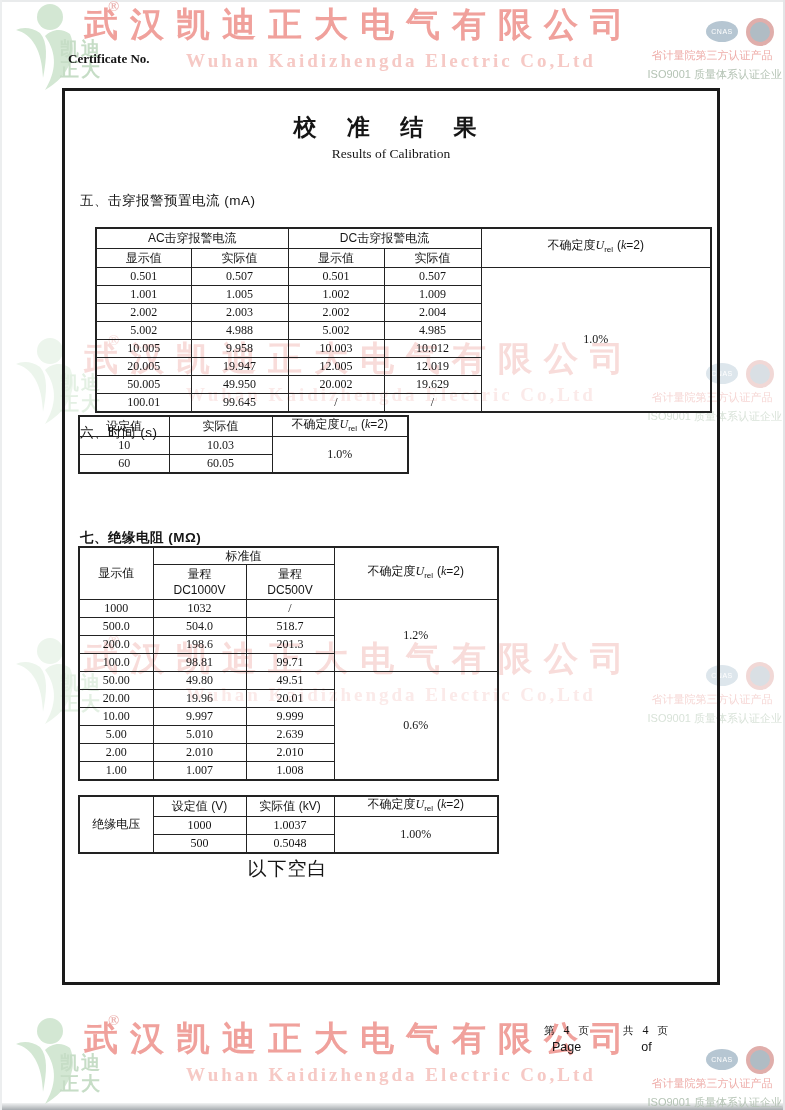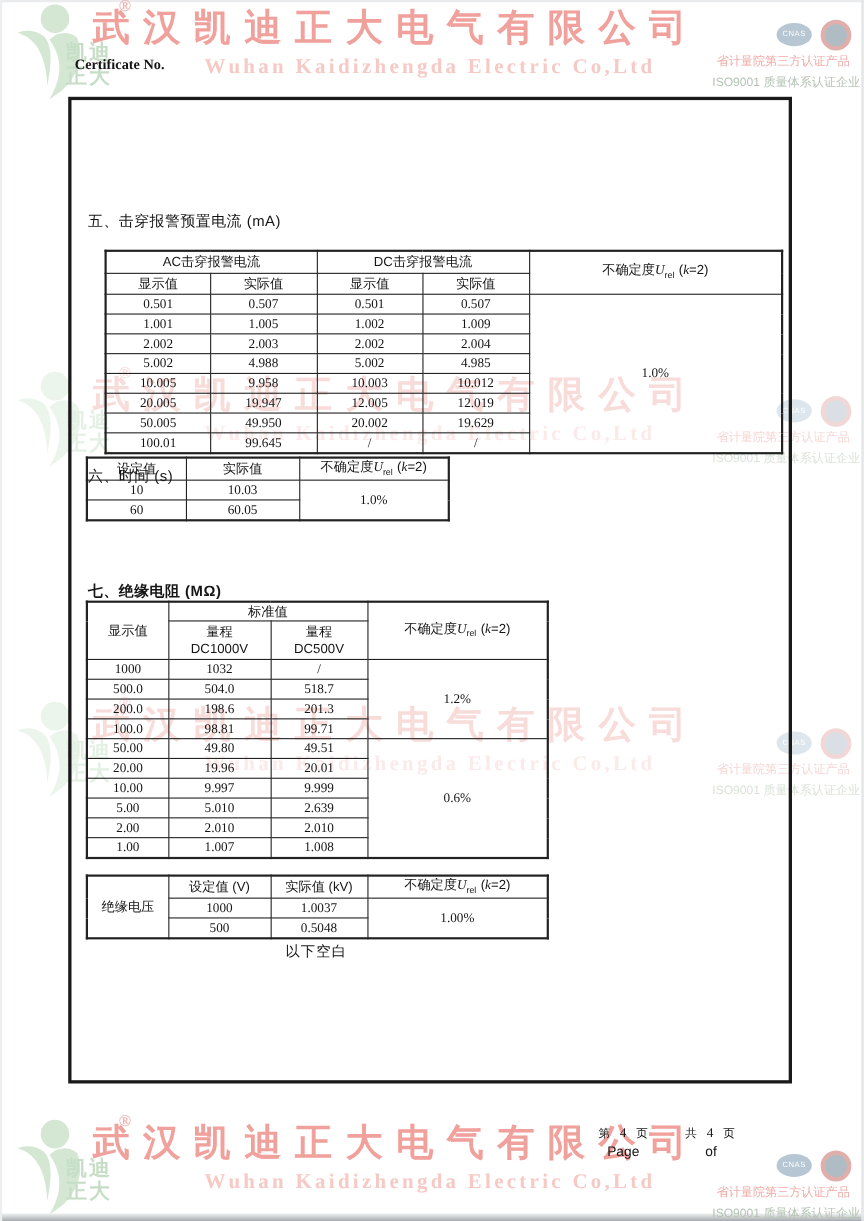--- a/index.html
+++ b/index.html
@@ -74,21 +74,21 @@
   .t2 th,.t2 td{height:15px;line-height:14px;}
   .t3{left:78px;top:546px;width:419px;}
   .t3 tr.hr1 th{height:16px;} .t3 tr.hr2 th{height:34px;line-height:16px;}
   .t4{left:78px;top:795px;width:419px;}
   .t4 th,.t4 td{height:15px;line-height:14px;}
   .uhead i{font-family:"Liberation Serif",serif;font-style:italic;}
   .uhead sub{font-size:8px;}
   .uhead .op{margin-left:4px;}
   .uval{font-size:12.5px;}
 
-  .blank-note{position:absolute;left:78px;top:856px;width:419px;text-align:center;font-size:13px;
+  .blank-note{position:absolute;left:78px;top:856px;width:419px;text-align:center;font-size:19px;
               font-family:"Liberation Sans",sans-serif;letter-spacing:1px;}
 
   .footer-zh{position:absolute;left:544px;top:1023px;font-size:12px;white-space:nowrap;}
   .footer-zh .sm{font-size:10.5px;}
   .footer-zh .g8{margin-left:9px;} .footer-zh .g36{margin-left:34px;}
   .footer-en{position:absolute;left:552px;top:1040px;font-size:12.5px;
              font-family:"Liberation Sans",sans-serif;}
   .footer-en .of{margin-left:60px;}
 </style>
 </head>
@@ -193,20 +193,24 @@
     <div class="wm-cert2">ISO9001 质量体系认证企业</div>
   </div>
 </div>
 
 <div class="content">
 
   <div class="cert-en">Certificate No.</div>
 
   <div class="frame"></div>
 
+  <div class="title-block">
+    <div class="title-zh">校 准 结 果</div>
+    <div class="title-en">Results of Calibration</div>
+  </div>
 
   <div class="sec-heading h5">五、击穿报警预置电流 (mA)</div>
   <table class="t t1">
     <colgroup>
         <col style="width:95px">
         <col style="width:97px">
         <col style="width:96px">
         <col style="width:97px">
         <col style="width:230px">
       </colgroup>

